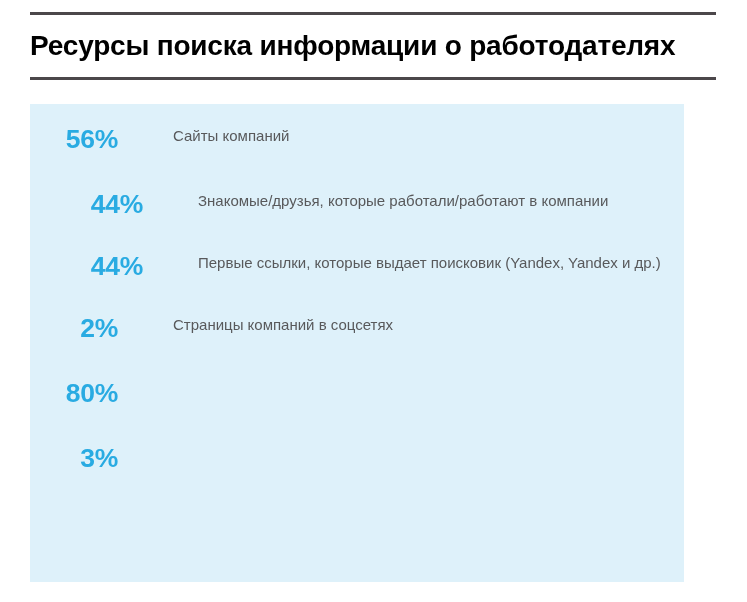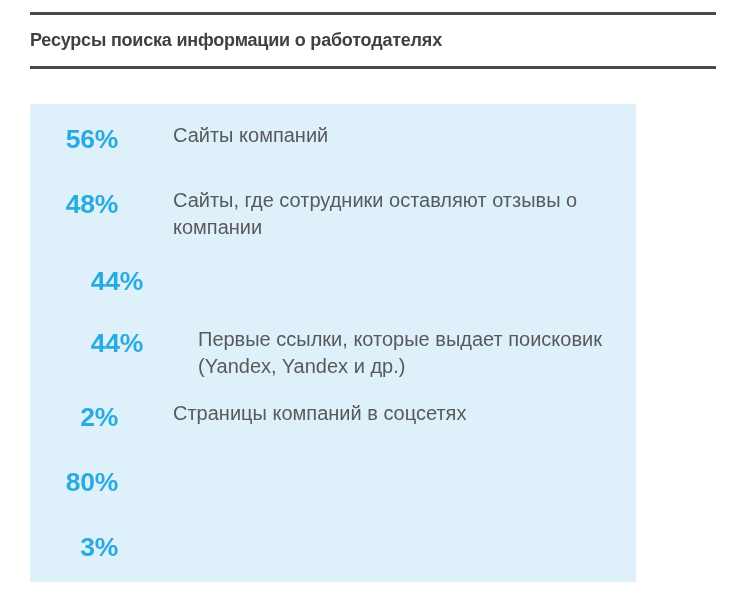--- a/index.html
+++ b/index.html
@@ -28,35 +28,35 @@
   }
   .rule {
     width: 100%;
     height: 3px;
     background: #4b474a;
   }
   .rule-bottom {
     background: #4b474a;
   }
   .chart-title {
-    font-size: 18px;
+    font-size: 28px;
     font-weight: bold;
-    color: #404040;
+    color: #000000;
     letter-spacing: -0.2px;
     padding: 16px 0 15px 0;
     line-height: 1.1;
     white-space: nowrap;
   }
 
   
   .panel {
     position: absolute;
     left: 30px;
     top: 104px;
-    width: 606px;
+    width: 654px;
     height: 478px;
     background: #def1fa;
     box-sizing: border-box;
     padding: 18px 0 0 0;
   }
   .rows {
     display: block;
   }
   .row {
     display: flex;
@@ -79,21 +79,21 @@
     font-weight: bold;
     color: #29abe2;
     line-height: 30px;
     padding-top: 2px;
     letter-spacing: -0.3px;
   }
   .label {
     flex: 1 1 auto;
     margin-left: 55px;
     padding-right: 18px;
-    font-size: 20px;
+    font-size: 15px;
     color: #58595b;
     line-height: 27px;
     font-weight: normal;
   }
 </style>
 </head>
 <body>
 
 <div class="page">
 
@@ -104,27 +104,24 @@
   </div>
 
   <div class="panel">
     <div class="rows">
 
       <div class="row">
         <div class="pct">56%</div>
         <div class="label">Сайты компаний</div>
       </div>
 
-      <div class="row">
-        <div class="pct">48%</div>
-        <div class="label">Сайты, где сотрудники оставляют отзывы о компании</div>
-      </div>
 
       <div class="row two-line">
         <div class="pct">44%</div>
+        <div class="label">Знакомые/друзья, которые работали/работают в компании</div>
       </div>
 
       <div class="row two-line">
         <div class="pct">44%</div>
         <div class="label">Первые ссылки, которые выдает поисковик (Yandex, Yandex и др.)</div>
       </div>
 
       <div class="row">
         <div class="pct">2%</div>
         <div class="label">Страницы компаний в соцсетях</div>

